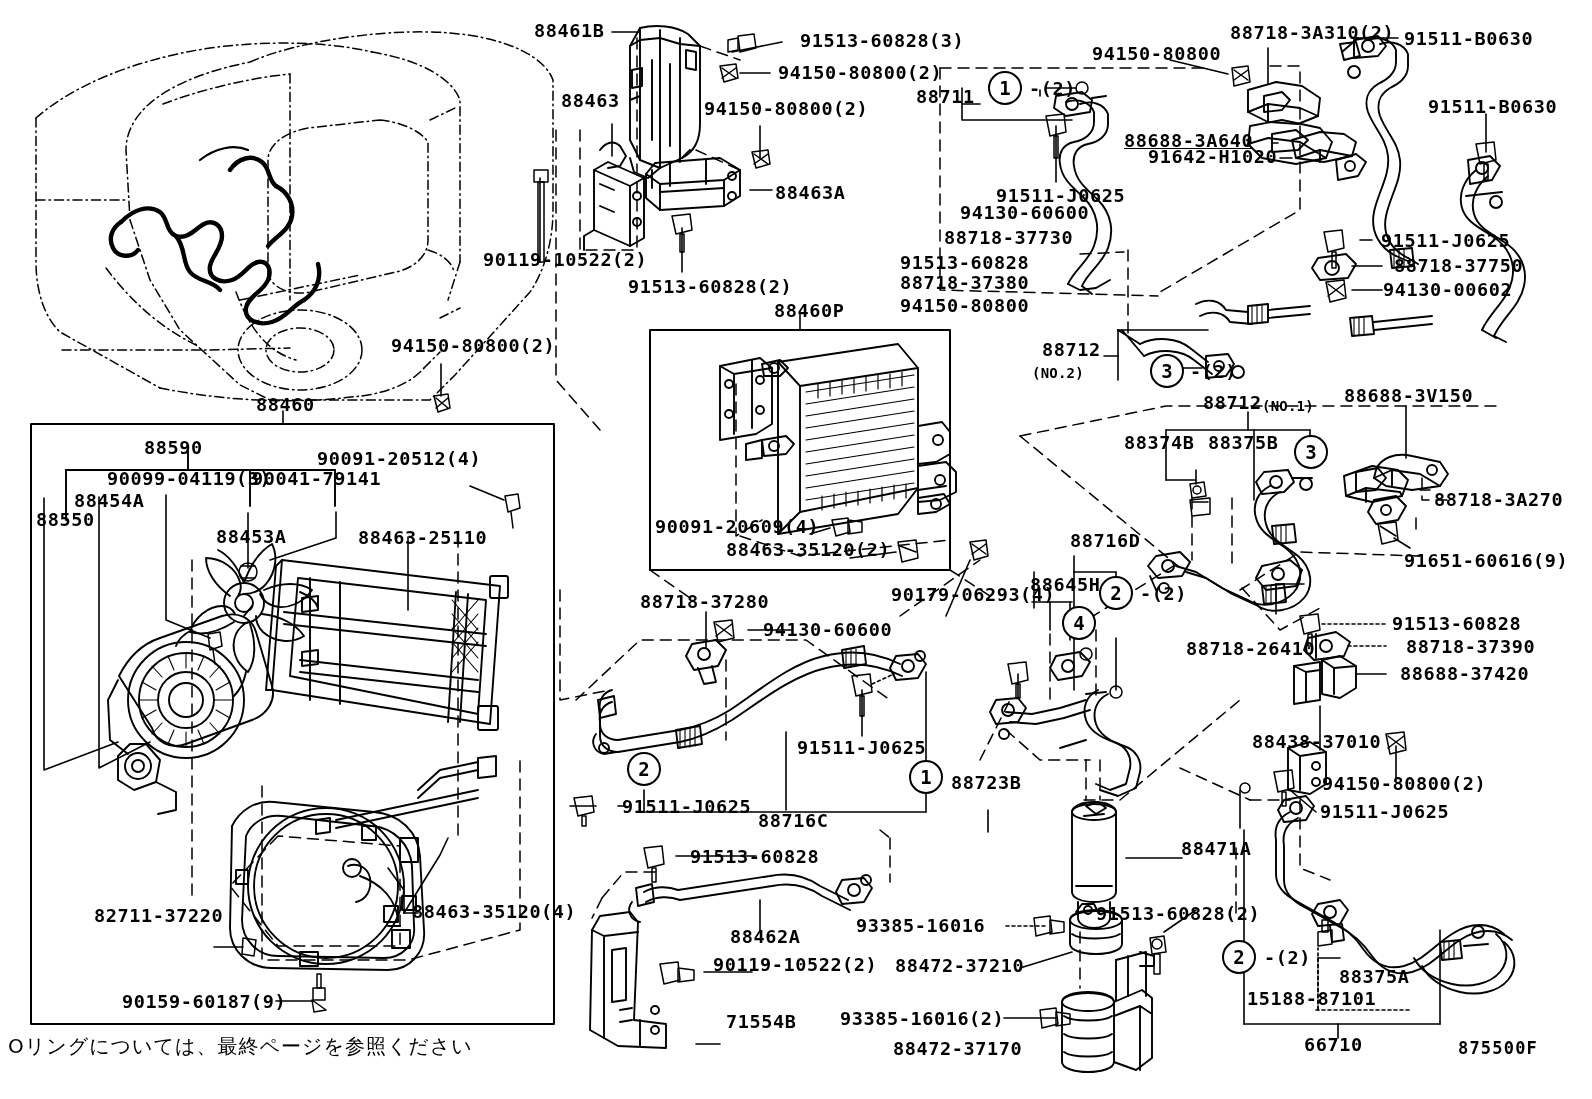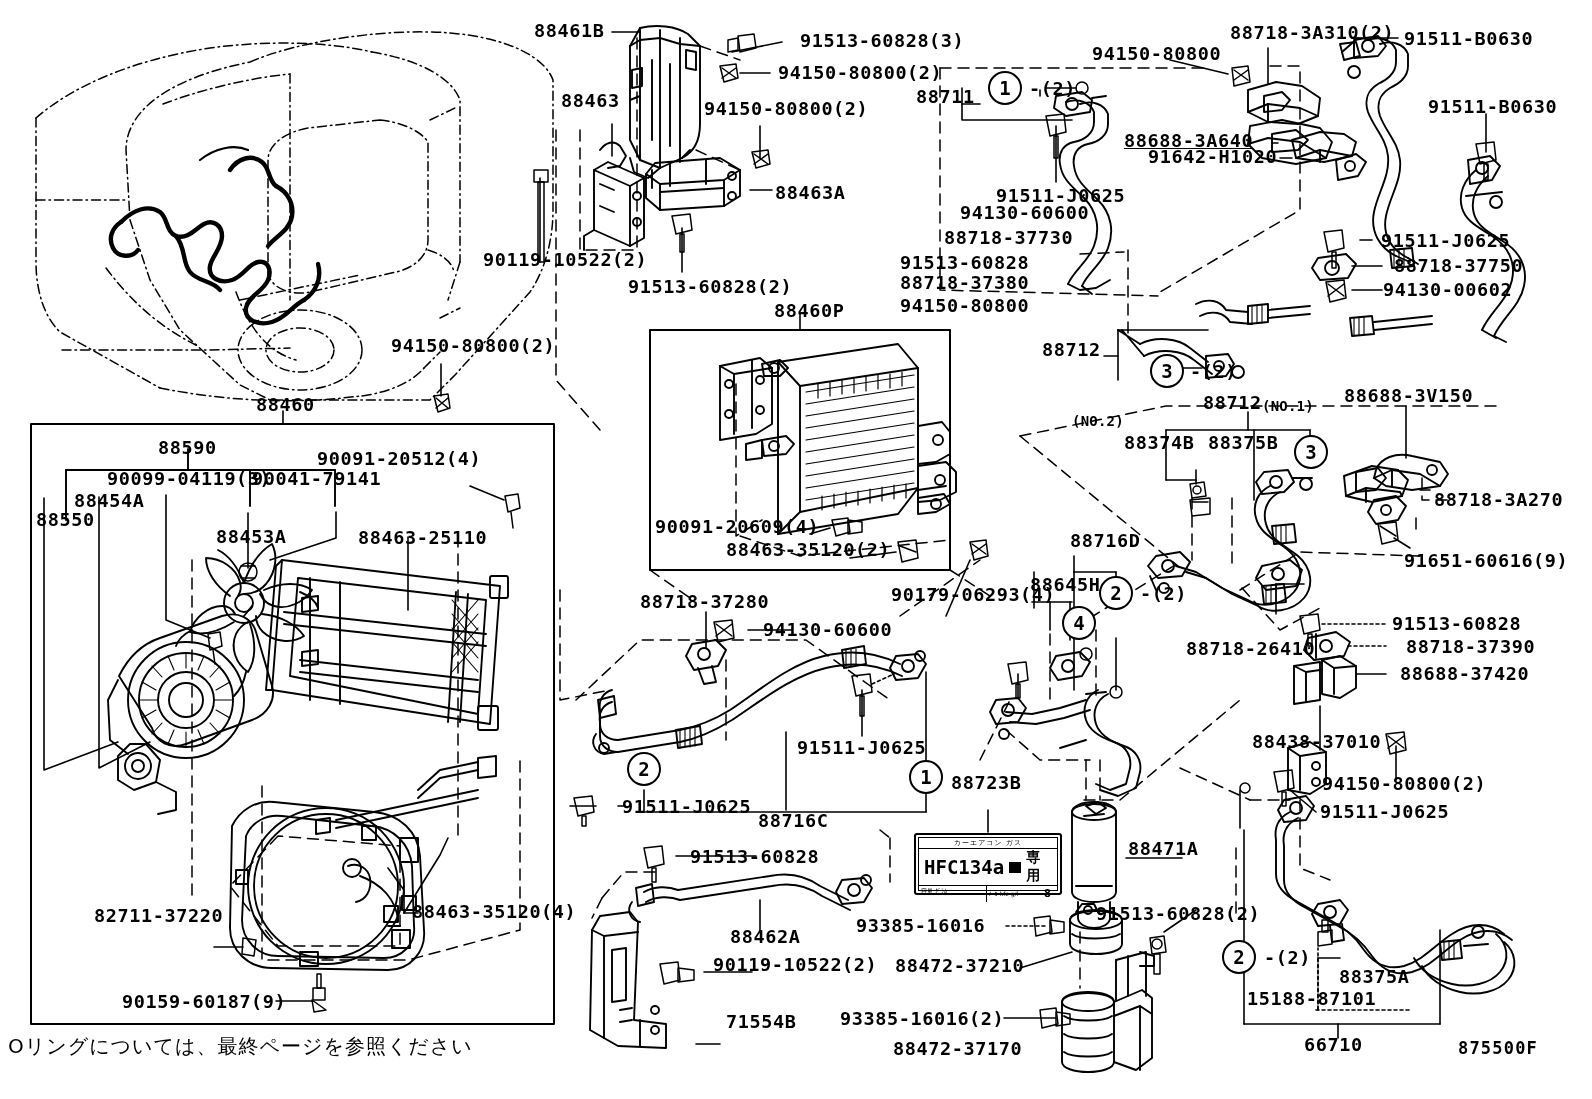--- a/index.html
+++ b/index.html
@@ -954,21 +954,21 @@
 <div class="lbl" style="left:800px;top:32px;">91513-60828(3)</div>
 <div class="lbl" style="left:778px;top:64px;">94150-80800(2)</div>
 <div class="lbl" style="left:561px;top:92px;">88463</div>
 <div class="lbl" style="left:704px;top:100px;">94150-80800(2)</div>
 <div class="lbl" style="left:775px;top:184px;">88463A</div>
 <div class="lbl" style="left:483px;top:251px;">90119-10522(2)</div>
 <div class="lbl" style="left:628px;top:278px;">91513-60828(2)</div>
 <div class="lbl" style="left:391px;top:337px;">94150-80800(2)</div>
 
 <div class="lbl" style="left:256px;top:396px;">88460</div>
-<div class="lbl" style="left:158px;top:439px;">88590</div>
+<div class="lbl" style="left:144px;top:439px;">88590</div>
 <div class="lbl" style="left:317px;top:450px;">90091-20512(4)</div>
 <div class="lbl" style="left:107px;top:470px;">90099-04119(3)</div>
 <div class="lbl" style="left:252px;top:470px;">90041-79141</div>
 <div class="lbl" style="left:74px;top:492px;">88454A</div>
 <div class="lbl" style="left:216px;top:480px;margin-top:48px;">88453A</div>
 <div class="lbl" style="left:36px;top:511px;">88550</div>
 <div class="lbl" style="left:358px;top:529px;">88463-25110</div>
 <div class="lbl" style="left:412px;top:903px;">88463-35120(4)</div>
 <div class="lbl" style="left:76px;top:907px;margin-left:18px;">82711-37220</div>
 <div class="lbl" style="left:122px;top:993px;">90159-60187(9)</div>
@@ -982,21 +982,21 @@
 <div class="lbl" style="left:622px;top:798px;">91511-J0625</div>
 <div class="lbl" style="left:758px;top:812px;">88716C</div>
 <div class="lbl" style="left:891px;top:586px;">90179-06293(4)</div>
 
 <div class="lbl" style="left:690px;top:848px;">91513-60828</div>
 <div class="lbl" style="left:730px;top:928px;">88462A</div>
 <div class="lbl" style="left:713px;top:956px;">90119-10522(2)</div>
 <div class="lbl" style="left:726px;top:1013px;">71554B</div>
 
 <div class="lbl" style="left:951px;top:774px;">88723B</div>
-<div class="lbl" style="left:1128px;top:840px;">88471A</div>
+<div class="lbl" style="left:1181px;top:840px;">88471A</div>
 <div class="lbl" style="left:856px;top:917px;">93385-16016</div>
 <div class="lbl" style="left:895px;top:957px;">88472-37210</div>
 <div class="lbl" style="left:1096px;top:905px;">91513-60828(2)</div>
 <div class="lbl" style="left:840px;top:1010px;">93385-16016(2)</div>
 <div class="lbl" style="left:893px;top:1040px;">88472-37170</div>
 
 <div class="lbl" style="left:916px;top:88px;">88711</div>
 <div class="lbl" style="left:1092px;top:45px;">94150-80800</div>
 <div class="lbl" style="left:1230px;top:24px;">88718-3A310(2)</div>
 <div class="lbl" style="left:1404px;top:30px;">91511-B0630</div>
@@ -1007,21 +1007,21 @@
 <div class="lbl" style="left:960px;top:204px;">94130-60600</div>
 <div class="lbl" style="left:944px;top:229px;">88718-37730</div>
 <div class="lbl" style="left:900px;top:254px;">91513-60828</div>
 <div class="lbl" style="left:900px;top:274px;">88718-37380</div>
 <div class="lbl" style="left:900px;top:297px;">94150-80800</div>
 <div class="lbl" style="left:1381px;top:232px;">91511-J0625</div>
 <div class="lbl" style="left:1394px;top:257px;">88718-37750</div>
 <div class="lbl" style="left:1383px;top:281px;">94130-00602</div>
 
 <div class="lbl" style="left:1042px;top:341px;">88712</div>
-<div class="lbl sm" style="left:1072px;top:366px;margin-top:48px;">(NO.2)</div>
+<div class="lbl sm" style="left:1032px;top:366px;">(NO.2)</div>
 <div class="lbl" style="left:1203px;top:394px;">88712</div>
 <div class="lbl sm" style="left:1262px;top:399px;">(NO.1)</div>
 <div class="lbl" style="left:1344px;top:387px;">88688-3V150</div>
 <div class="lbl" style="left:1124px;top:434px;">88374B</div>
 <div class="lbl" style="left:1208px;top:434px;">88375B</div>
 <div class="lbl" style="left:1434px;top:491px;">88718-3A270</div>
 <div class="lbl" style="left:1404px;top:552px;">91651-60616(9)</div>
 <div class="lbl" style="left:1070px;top:532px;">88716D</div>
 <div class="lbl" style="left:1030px;top:576px;">88645H</div>
 <div class="lbl" style="left:1186px;top:640px;">88718-26410</div>
@@ -1050,33 +1050,14 @@
 <div class="lbl" style="left:1140px;top:585px;">-(2)</div>
 
 <div class="cir" style="left:1062px;top:606px;">4</div>
 
 <div class="cir" style="left:627px;top:752px;">2</div>
 <div class="cir" style="left:909px;top:760px;">1</div>
 
 <div class="cir" style="left:1222px;top:940px;">2</div>
 <div class="lbl" style="left:1264px;top:949px;">-(2)</div>
 
-<div class="hfc">
-  <div class="inner">
-    <div class="r1">カーエアコン ガス</div>
-    <div class="r2">
-      <b>HFC134a</b>
-      <span class="blk"></span>
-      <span class="u">専 用</span>
-    </div>
-    <div class="r3">
-      <div class="c">容量
-ｸﾞﾗﾑ</div>
-      <div class="c">
-        <span>ﾒｰｶ
-hfc-g/l</span>
-        <b>8</b>
-      </div>
-    </div>
-  </div>
+
 </div>
 
-</div>
-
 </body></html>

